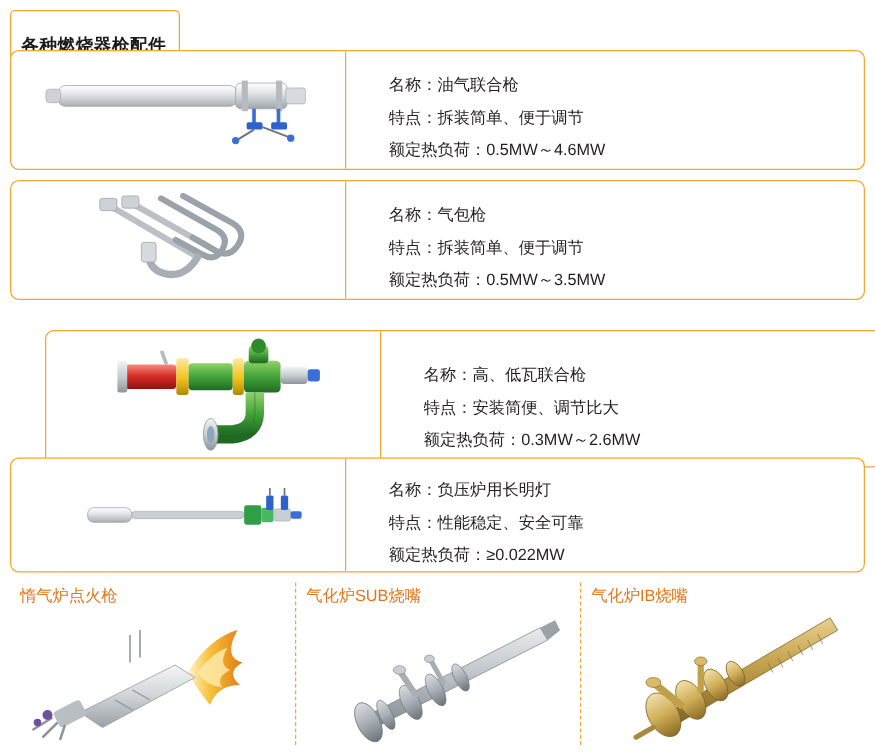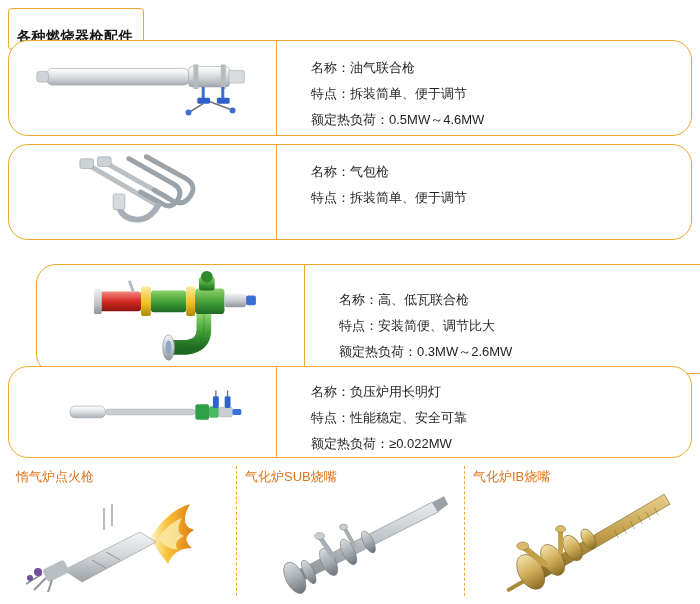--- a/index.html
+++ b/index.html
@@ -42,21 +42,21 @@
     white-space: nowrap;
   }
 
   
   .card {
     position: absolute;
     left: 8px;
     width: 684px;
     box-sizing: border-box;
     border: 1px solid #f0a830;
-    border-radius: 20px;
+    border-radius: 7px;
     background: #ffffff;
     display: flex;
     flex-direction: row;
     overflow: hidden;
   }
   .card-img {
     width: 268px;
     flex: 0 0 268px;
     position: relative;
     border-right: 1px solid #f0a830;
@@ -180,20 +180,21 @@
         </g>
         <path d="M150 62 Q140 78 126 76 Q112 74 110 62" fill="none" stroke="#a7aeb5" stroke-width="6" stroke-linecap="round"></path>
         <rect x="104" y="50" width="12" height="16" rx="2" fill="#d6dadd" stroke="#9aa0a6" stroke-width="0.6"></rect>
         <rect x="70" y="14" width="14" height="10" rx="2" fill="#cdd2d6" stroke="#9aa0a6" stroke-width="0.6"></rect>
         <rect x="88" y="12" width="14" height="10" rx="2" fill="#cdd2d6" stroke="#9aa0a6" stroke-width="0.6"></rect>
       </svg>
     </div>
     <div class="card-text">
       <div class="spec-line">名称：气包枪</div>
       <div class="spec-line">特点：拆装简单、便于调节</div>
+      <div class="spec-line">额定热负荷：0.5MW～3.5MW</div>
     </div>
   </div>
 
   <div class="card" style="top:264px; height:110px;margin-left:28px;">
     <div class="card-img">
       <svg class="art" viewBox="0 0 268 110" preserveAspectRatio="xMidYMid meet">
         <defs>
           <linearGradient id="grn" x1="0" y1="0" x2="0" y2="1">
             <stop offset="0%" stop-color="#8fd36a"></stop>
             <stop offset="55%" stop-color="#3f9e36"></stop>

